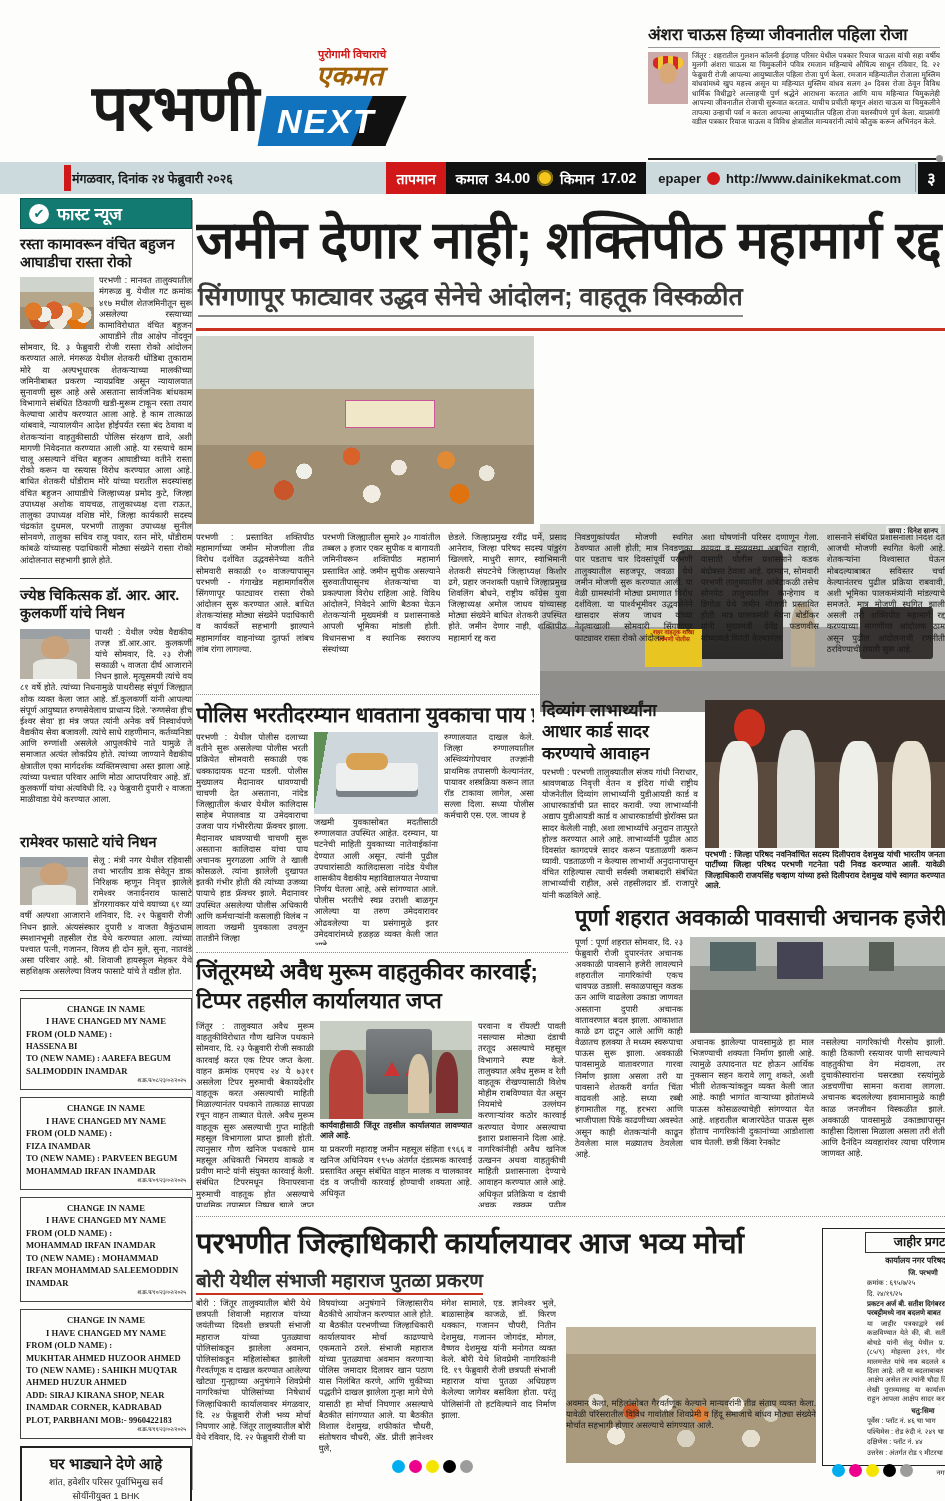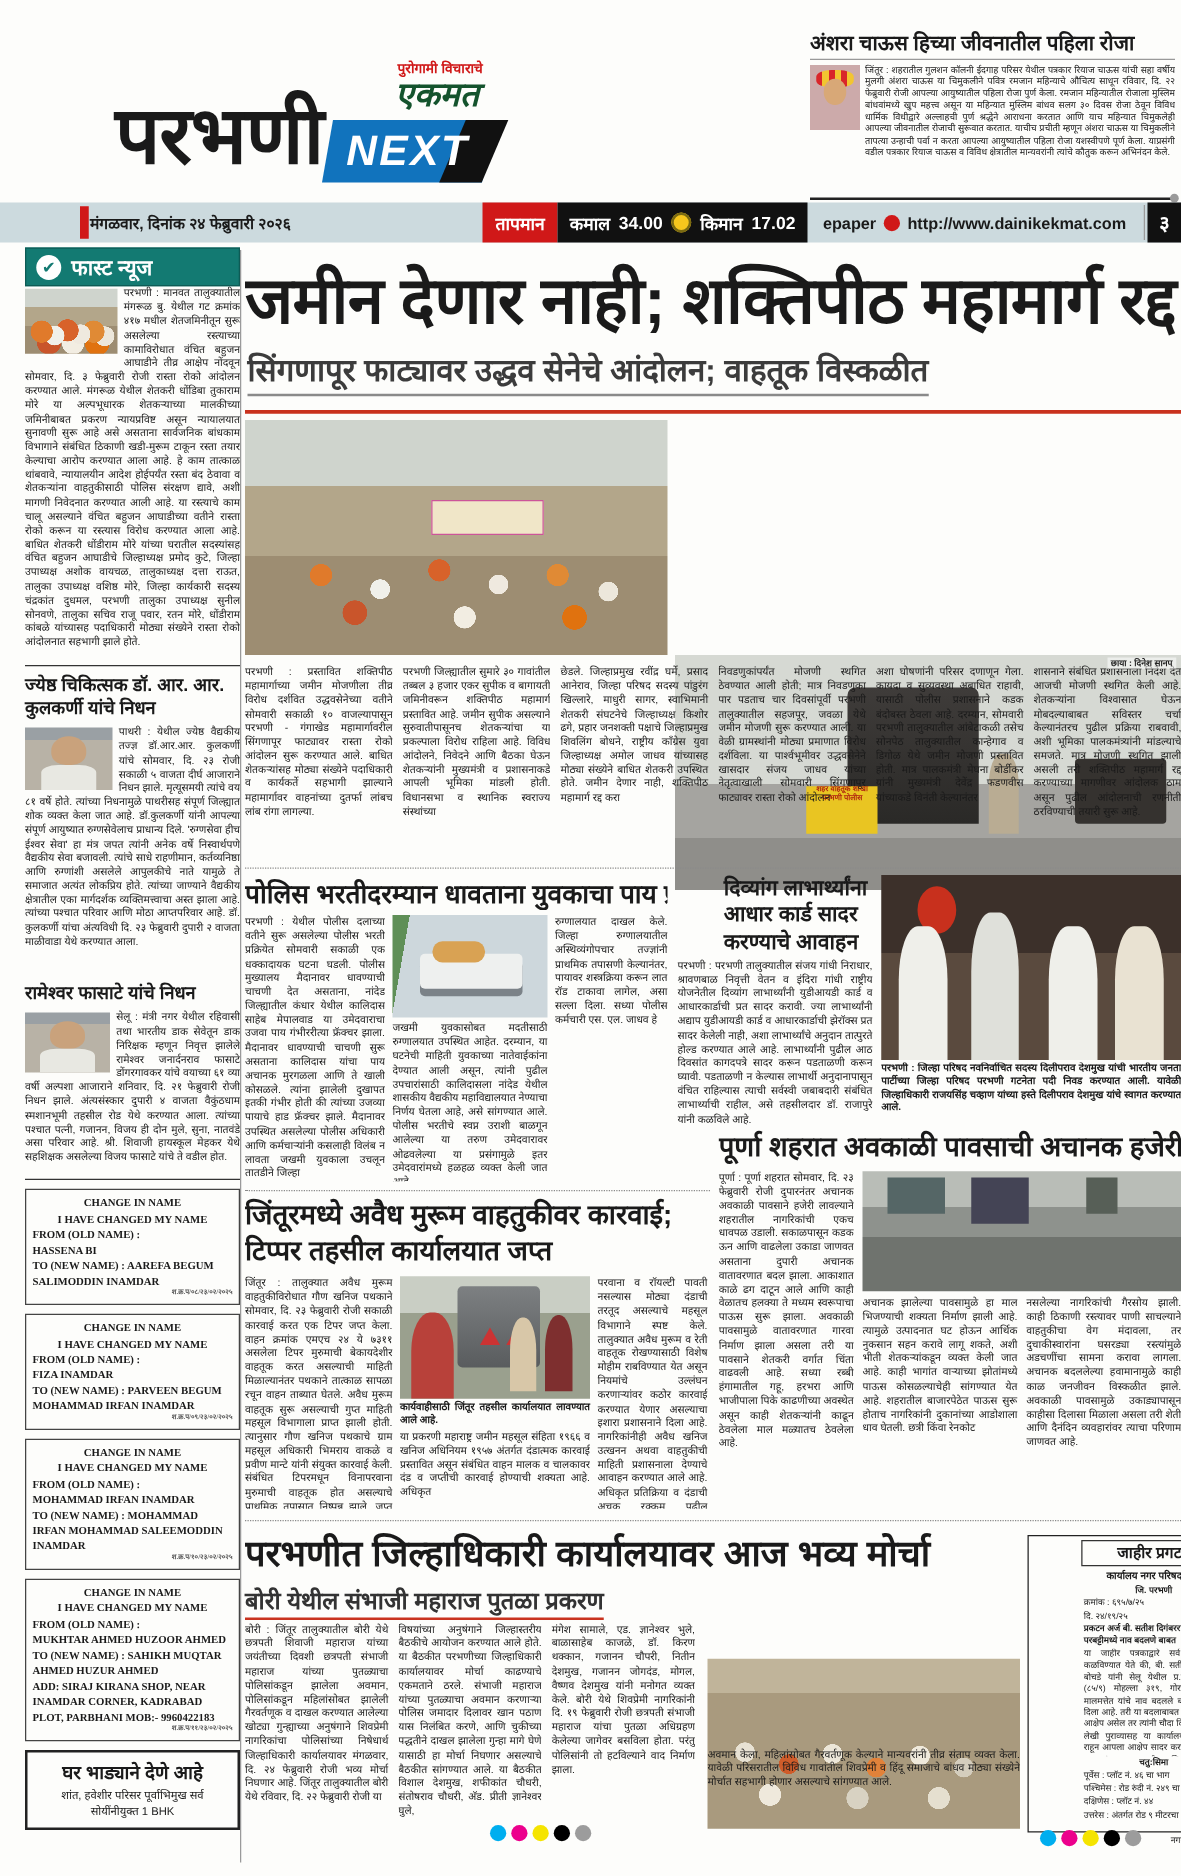--- a/index.html
+++ b/index.html
@@ -9,21 +9,21 @@
   .just{text-align:justify;text-justify:inter-word;}
   .clip{overflow:hidden;}
   .t7{font-size:7.3px;line-height:1.3;}
   .t8{font-size:8.4px;line-height:1.33;}
   
   .m-title{font-size:64px;font-weight:900;letter-spacing:-1px;}
   .next-logo{background:#1173bd;transform:skewX(-10deg);color:#fff;font-weight:900;
              font-style:italic;display:flex;align-items:center;justify-content:center;}
   .next-black{position:absolute;right:-6px;top:0;bottom:0;width:34px;background:#111;transform:skewX(-14deg);}
   .next-txt{position:relative;z-index:2;font-size:34px;letter-spacing:2px;transform:skewX(10deg);}
-  .ekmat{color:#14532d;font-weight:900;font-style:italic;font-size:27px;}
+  .ekmat{color:#a16207;font-weight:900;font-style:italic;font-size:27px;}
   .tagline{color:#d01818;font-weight:700;font-size:11px;}
   
   .topstory{border-bottom:2.5px solid #222;}
   .ts-head{font-size:16.5px;font-weight:900;border-bottom:1px solid #999;padding-bottom:2px;margin-bottom:3px;}
   .ts-dot{position:absolute;right:-3px;bottom:-4px;width:7px;height:7px;border-radius:50%;background:#9a9a9a;}
   .ph{position:relative;overflow:hidden;background:#b3a document Regulars days08f;}
   
   .infobar{background:#ccdade;display:flex;align-items:stretch;font-weight:700;}
   .redcap{background:#d01818;color:#fff;display:flex;align-items:center;padding:0 10px;font-size:14px;}
   .blackseg{background:#111;color:#fff;display:flex;align-items:center;gap:7px;padding:0 10px;font-size:14px;}
@@ -44,21 +44,21 @@
   .rent-l{font-size:9px;font-weight:400;line-height:1.5;}
   .cmyk{display:flex;gap:4px;justify-content:center;}
   .cmyk i{width:13px;height:13px;border-radius:50%;display:block;}
   
   .lead-h{font-size:52px;font-weight:900;white-space:nowrap;letter-spacing:-0.5px;}
   .lead-s{font-size:25px;font-weight:800;color:#3c3c3c;border-bottom:2px solid #8a8a8a;display:inline-block;padding-bottom:3px;white-space:nowrap;}
   .cols{display:flex;gap:8px;}
   .cols .c{flex:1;overflow:hidden;}
   .dotsep{border-top:1.5px dotted #8a8a8a;}
   .h2a{font-size:21px;font-weight:900;white-space:nowrap;overflow:hidden;}
-  .h2b{font-size:17px;font-weight:900;line-height:1.25;margin-left:37px;}
+  .h2b{font-size:17px;font-weight:900;line-height:1.25;}
   .h2c{font-size:22px;font-weight:900;line-height:1.3;}
   .cap{font-size:8px;font-weight:700;line-height:1.3;}
   .credit{position:absolute;top:2px;right:4px;font-size:7px;font-weight:700;color:#222;background:rgba(255,255,255,.55);padding:0 3px;z-index:3;}
   
   .p-crowd{background:linear-gradient(#cfd4cd 0 28%,#b3a68a 28% 58%,#9d8d72 58% 100%);}
   .p-crowd:before{content:"";position:absolute;inset:0;background:
      radial-gradient(circle 9px at 18% 66%,#e07a2b 97%,transparent),radial-gradient(circle 8px at 32% 72%,#f0f0ea 97%,transparent),
      radial-gradient(circle 9px at 46% 64%,#d8622a 97%,transparent),radial-gradient(circle 8px at 60% 70%,#efe9df 97%,transparent),
      radial-gradient(circle 9px at 74% 66%,#e08a35 97%,transparent),radial-gradient(circle 8px at 86% 73%,#ece7db 97%,transparent),
      radial-gradient(circle 10px at 26% 82%,#c9552b 97%,transparent),radial-gradient(circle 9px at 52% 84%,#f2ede2 97%,transparent),
@@ -146,20 +146,21 @@
   <div class="pageno" style="width:27px;">३</div>
 </div>
 
 <div class="abs sb" style="left:20px;top:198px;height:1292px;">
   <div class="fn-head">
     <span class="fn-ico">✔</span>
     <span>फास्ट न्यूज</span>
   </div>
 
   <div>
+    <div class="sb-h">रस्ता कामावरून वंचित बहुजन आघाडीचा रास्ता रोको</div>
     <div class="t8 just clip" style="height:296px;">
       <span class="ph p-crowd sb-photo" style="display:block;"></span>
       <span>परभणी : मानवत तालुक्यातील मंगरूळ बु. येथील गट क्रमांक ४१७ मधील शेतजमिनीतून सुरू असलेल्या रस्त्याच्या कामाविरोधात वंचित बहुजन आघाडीने तीव्र आक्षेप नोंदवून सोमवार, दि. ३ फेब्रुवारी रोजी रास्ता रोको आंदोलन करण्यात आले. मंगरूळ येथील शेतकरी धोंडिबा तुकाराम मोरे या अल्पभूधारक शेतकऱ्याच्या मालकीच्या जमिनीबाबत प्रकरण न्यायप्रविष्ट असून न्यायालयात सुनावणी सुरू आहे असे असताना सार्वजनिक बांधकाम विभागाने संबंधित ठिकाणी खडी-मुरूम टाकून रस्ता तयार केल्याचा आरोप करण्यात आला आहे. हे काम तात्काळ थांबवावे, न्यायालयीन आदेश होईपर्यंत रस्ता बंद ठेवावा व शेतकऱ्यांना वाहतुकीसाठी पोलिस संरक्षण द्यावे, अशी मागणी निवेदनात करण्यात आली आहे. या रस्त्याचे काम चालू असल्याने वंचित बहुजन आघाडीच्या वतीने रास्ता रोको करून या रस्त्यास विरोध करण्यात आला आहे. बाधित शेतकरी धोंडीराम मोरे यांच्या घरातील सदस्यांसह वंचित बहुजन आघाडीचे जिल्हाध्यक्ष प्रमोद कुटे, जिल्हा उपाध्यक्ष अशोक वायचळ, तालुकाध्यक्ष दत्ता राऊत, तालुका उपाध्यक्ष वशिष्ठ मोरे, जिल्हा कार्यकारी सदस्य चंद्रकांत दुधमल, परभणी तालुका उपाध्यक्ष सुनील सोनवणे, तालुका सचिव राजू पवार, रतन मोरे, धोंडीराम कांबळे यांच्यासह पदाधिकारी मोठ्या संख्येने रास्ता रोको आंदोलनात सहभागी झाले होते.</span>
     </div>
   </div>
 
   <div class="sb-hr"></div>
 
   <div>
     <div class="sb-h">ज्येष्ठ चिकित्सक डॉ. आर. आर. कुलकर्णी यांचे निधन</div>

